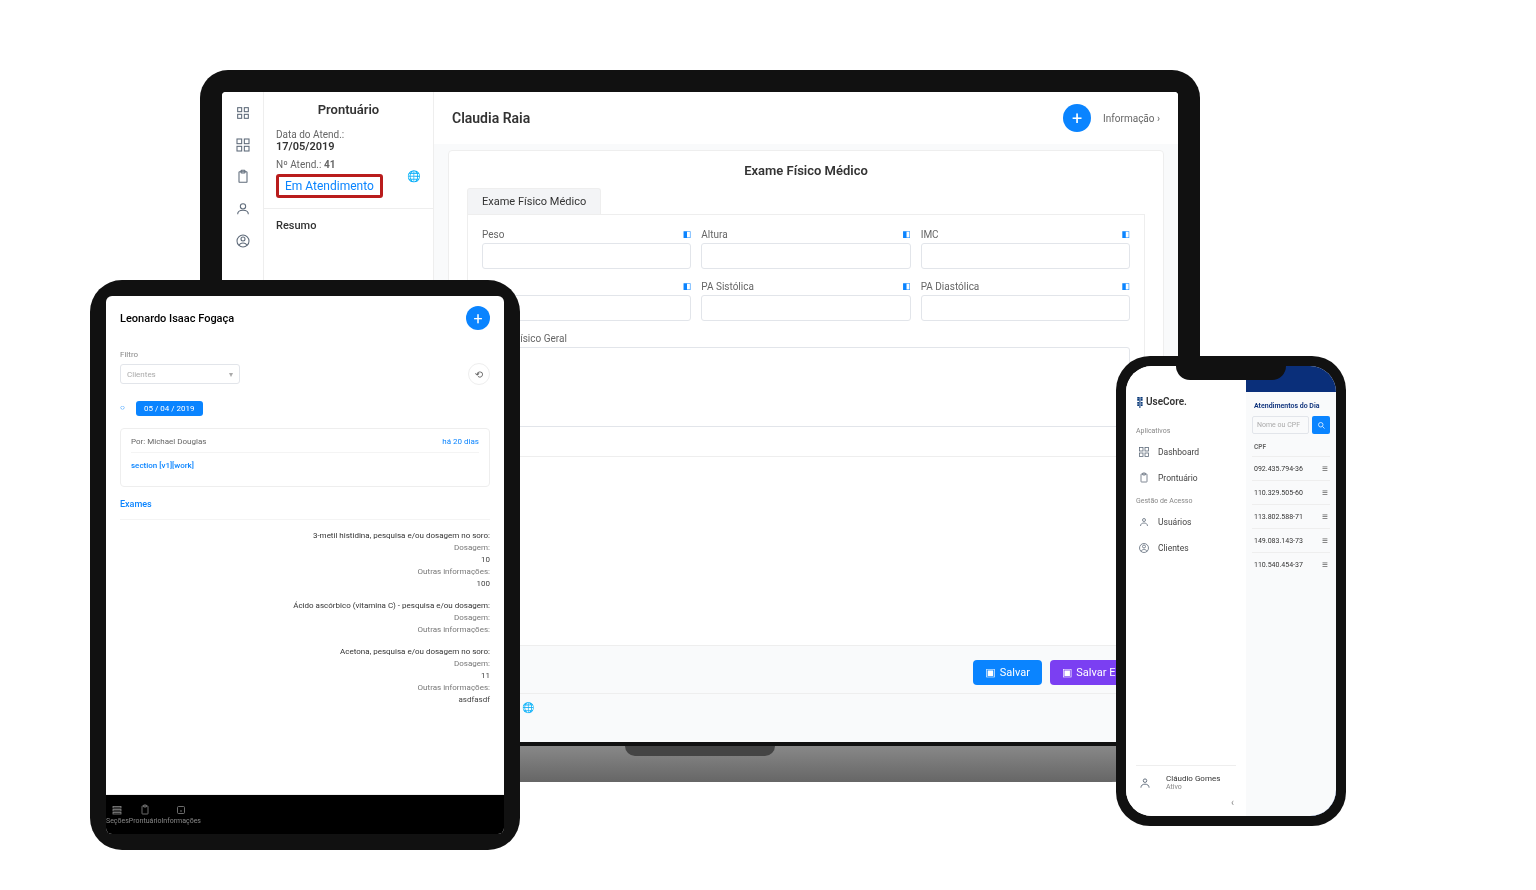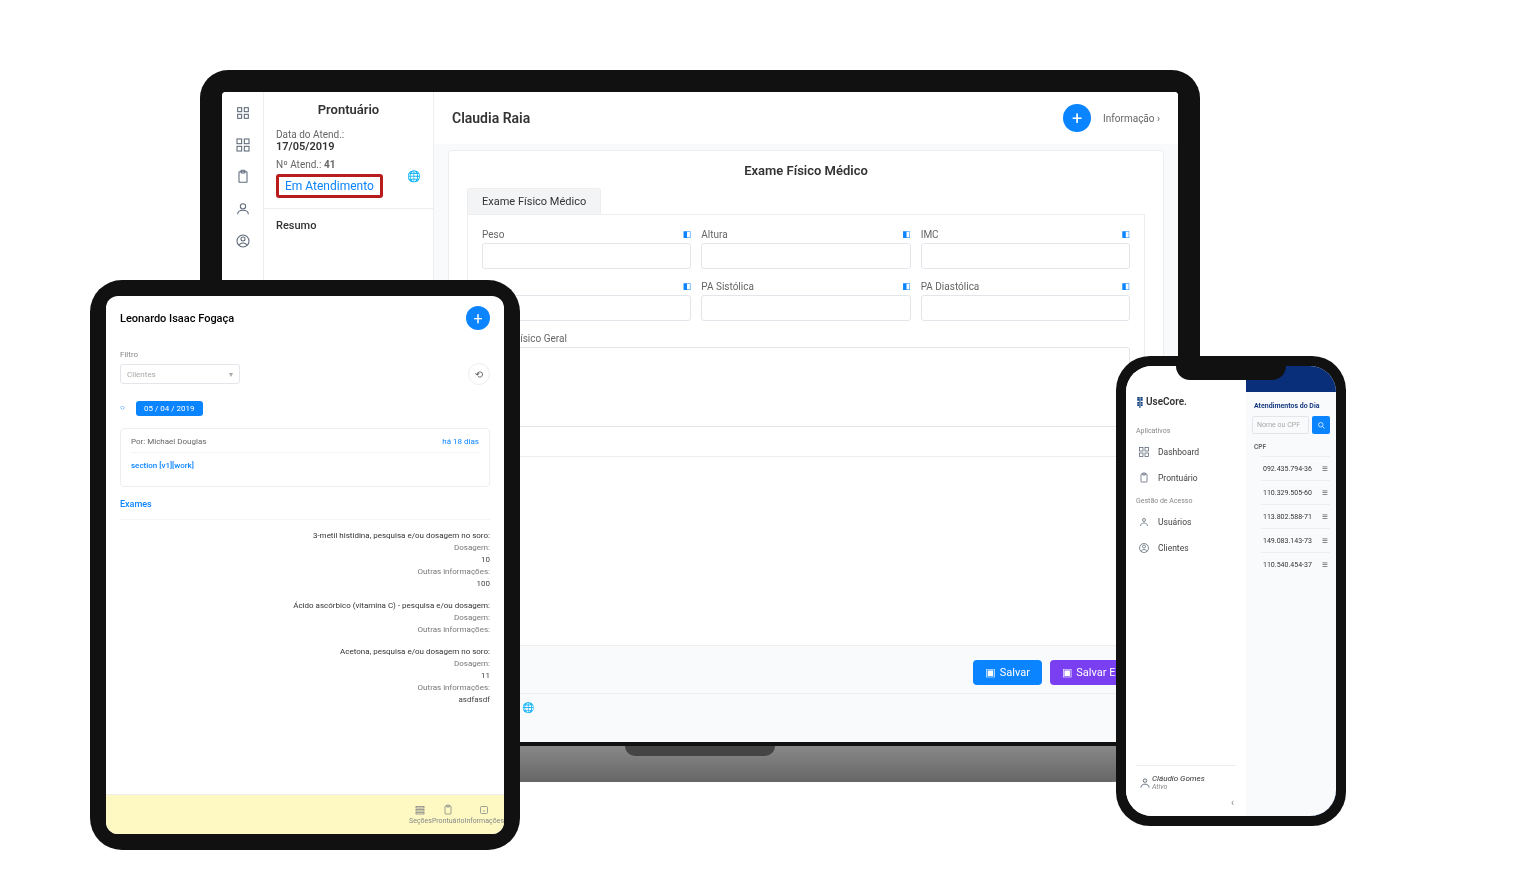--- a/index.html
+++ b/index.html
@@ -101,21 +101,21 @@
 
 .tablet {
   position:absolute; left:90px; top:280px;
   width:430px; height:570px;
 }
 .tablet-frame {
   width:100%; height:100%;
   background:#111; border-radius:32px; padding:16px;
 }
 .tablet-screen {
-  width:100%; height:100%; background:#fff; border-radius:12px;
+  width:100%; height:100%; background:#fff; border-radius:6px;
   display:flex; flex-direction:column; overflow:hidden; font-size:10px;
 }
 .tb-header { padding:10px 14px; display:flex; align-items:center; justify-content:space-between;}
 .tb-header .tname { font-size:11px; font-weight:500;}
 .tb-fab { width:24px;height:24px;border-radius:50%;background:#0a84ff;color:#fff;display:flex;align-items:center;justify-content:center;font-size:16px;cursor:pointer;}
 .tb-tabs { display:flex; justify-content:center; gap:24px; font-size:9px; border-bottom:1px solid #f0f0f0;}
 .tb-tabs span { padding:6px 0; color:#888; cursor:pointer;}
 .tb-tabs span.active { color:#0a84ff; border-bottom:2px solid #0a84ff;}
 .tb-body { flex:1; overflow:auto; padding:10px 14px;}
 .tb-filter-label { font-size:8px; color:#888;}
@@ -127,22 +127,22 @@
 .tb-card { border:1px solid #eee; border-radius:4px; margin:6px 0; padding:8px 10px;}
 .tb-card-head { display:flex; justify-content:space-between; font-size:8px;}
 .tb-card-head .by { color:#666;}
 .tb-card-head .ago { color:#0a84ff;}
 .tb-section-link { color:#0a84ff; font-size:8px; font-weight:500; padding:8px 0; display:block; border-top:1px solid #f4f4f4; margin-top:6px;}
 .tb-exames { color:#0a84ff; font-size:9px; font-weight:500; padding:6px 0 10px; border-bottom:1px solid #f4f4f4;}
 .tb-item { margin:10px 0; font-size:8px; color:#444; line-height:1.5;text-align:right;}
 .tb-item .ititle { color:#333;}
 .tb-item .ik { color:#777;}
 .tb-bottom-nav {
-  height:40px; background:#fef9c3; border-top:1px solid #eee;
-  display:flex; justify-content:flex-end; align-items:center;
+  height:40px; background:#000000; border-top:1px solid #eee;
+  display:flex; justify-content:flex-start; align-items:center;
   font-size:7px; color:#888;
 }
 .tb-bottom-nav .nv { display:flex; flex-direction:column; align-items:center; gap:1px; cursor:pointer;}
 .tb-bottom-nav .nv svg { width:12px;height:12px;}
 
 
 .phone {
   position:absolute; left:1116px; top:356px;
   width:230px; height:470px;
 }
@@ -158,34 +158,34 @@
 .phone-screen {
   width:100%; height:100%; background:#fff; border-radius:26px;
   overflow:hidden; display:flex; position:relative; font-size:9px;
 }
 .ph-drawer { width:120px; background:#fff; padding:28px 10px 8px; display:flex; flex-direction:column;}
 .ph-logo { display:flex; align-items:center; gap:4px; font-size:10px; font-weight:600; color:#333; margin-bottom:12px;}
 .ph-logo .lmark { font-size:13px; color:#0a3a7a; letter-spacing:-2px;}
 .ph-section-label { font-size:7px; color:#888; margin:6px 0 4px;}
 .ph-menu-item { display:flex; align-items:center; gap:8px; padding:7px 2px; font-size:8.5px; color:#444; cursor:pointer;}
 .ph-menu-item svg { width:12px; height:12px; stroke:#5f6b7a;}
-.ph-user { margin-top:auto; border-top:1px solid #eee; padding:8px 2px 2px; display:flex; gap:0; align-items:center;font-style:italic;}
+.ph-user { margin-top:auto; border-top:1px solid #eee; padding:8px 2px 2px; display:flex; gap:14px; align-items:center;}
 .ph-user svg { width:14px;height:14px;stroke:#5f6b7a;}
 .ph-user .unm { font-size:8px; color:#333;}
 .ph-user .ust { font-size:7px; color:#888;}
 .ph-collapse { text-align:right; padding:4px 2px 0; color:#888; font-size:10px; cursor:pointer;}
 .ph-main { flex:1; background:#0a2f7a; padding-top:26px; position:relative; overflow:hidden;}
 .ph-main-over { position:absolute; inset:26px 0 0 0; background:#f9fafb; padding:6px;}
 .ph-heading { font-size:7px; color:#0a2f7a; font-weight:600; margin:4px 2px 6px;}
 .ph-search-row { display:flex; gap:3px; margin-bottom:6px;}
 .ph-search { flex:1; height:18px; border:1px solid #e2e5ea; border-radius:2px; font-size:7px; padding:0 4px; color:#aaa; display:flex;align-items:center;}
 .ph-search-btn { width:18px;height:18px;background:#0a84ff;border-radius:2px;display:flex;align-items:center;justify-content:center;cursor:pointer;}
 .ph-search-btn svg{width:9px;height:9px;stroke:#fff;}
 .ph-th { font-size:6.5px; color:#666; font-weight:600; padding:3px 2px 5px;}
-.ph-row { display:flex; justify-content:space-between; align-items:center; padding:6px 2px; border-top:1px solid #eee; font-size:7px; color:#333;margin-left:9px;}
+.ph-row { display:flex; justify-content:space-between; align-items:center; padding:6px 2px; border-top:1px solid #eee; font-size:7px; color:#333;}
 .ph-row .rmenu { color:#666; font-size:10px; cursor:pointer;}
 
 
 .svgicon { width:16px; height:16px; fill:none; stroke:currentColor; stroke-width:1.6; }
 </style>
 </head>
 <body>
 
 <div class="laptop">
   <div class="laptop-screen-frame">
@@ -352,21 +352,21 @@
           <div class="tb-sync">⟲</div>
         </div>
 
         <div style="padding-left:16px">
           <span class="tb-date-chip">05 / 04 / 2019</span>
         </div>
 
         <div class="tb-card">
           <div class="tb-card-head">
             <div class="by"><span>Por:</span> <span>Michael Douglas</span></div>
-            <div class="ago">há 18 dias</div>
+            <div class="ago">há 20 dias</div>
           </div>
           <a class="tb-section-link">section [v1][work]</a>
         </div>
 
         <div class="tb-exames">Exames</div>
 
         <div id="tb-items">
             <div class="tb-item">
               <div class="ititle">3-metil histidina, pesquisa e/ou dosagem no soro:</div>
               <div class="ik">Dosagem:</div>

